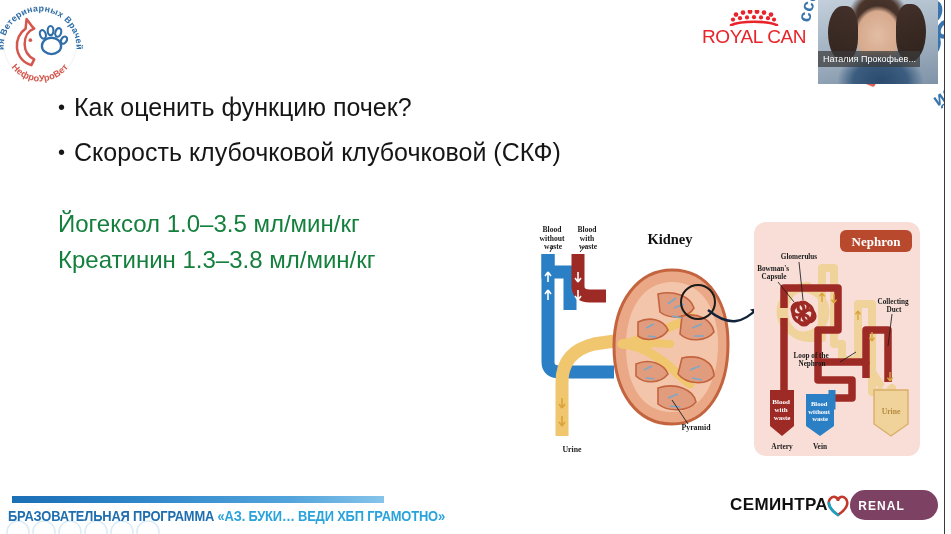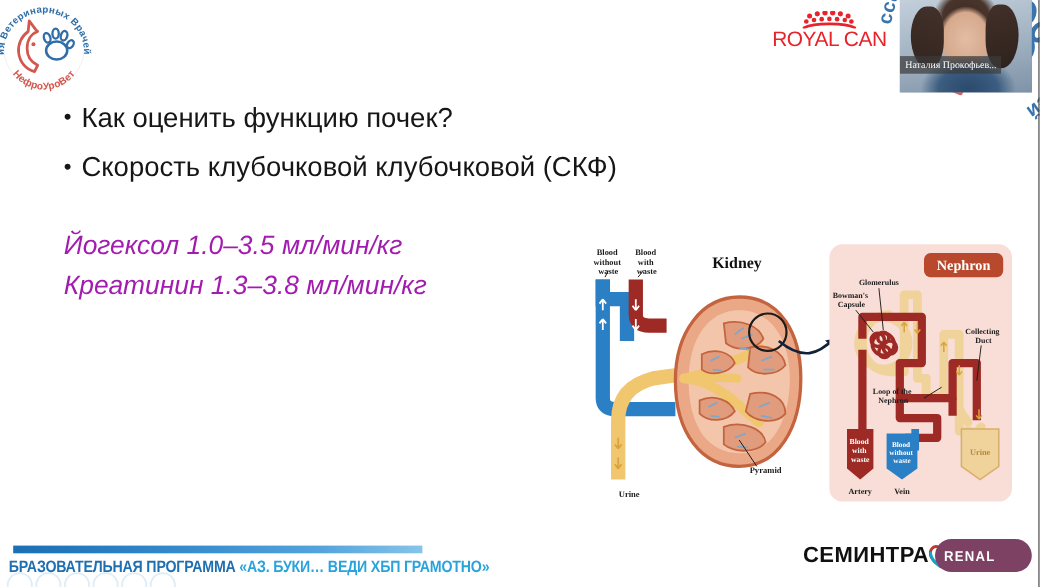--- a/index.html
+++ b/index.html
@@ -83,21 +83,21 @@
     position:absolute; left:0px; bottom:17px;
     max-width:112px;
     background:rgba(60,60,60,0.72);
     color:#ffffff;
     font-size:9px;
     line-height:12px;
     padding:2px 4px 2px 5px;
     white-space:nowrap;
     overflow:hidden;
     text-overflow:ellipsis;
-    font-family:Liberation Serif, serif;
+    font-family:Liberation Sans, sans-serif;
     margin-top:48px;
   }
 
   
   .bullets {
     position:absolute; left:58px; top:90px; width:620px;
   }
   .bullet-row {
     display:flex; align-items:flex-start;
     font-size:25px; line-height:34px; color:#161616;
@@ -105,23 +105,22 @@
     white-space:nowrap;
   }
   .bullet-dot {
     width:16px; flex:0 0 16px;
     font-size:20px; line-height:34px; color:#161616;
   }
   .para {
     position:absolute; left:58px; top:206px; width:520px;
   }
   .para-line {
-    font-size:24px; line-height:36px; color:#a21caf;
+    font-size:24px; line-height:36px; color:#15803d;
     white-space:nowrap;
-    font-style:italic;
   }
 
   
   .figure {
     position:absolute; left:522px; top:212px;
     width:400px; height:255px;
   }
   .fig-svg { width:100%; height:100%; display:block; }
 
   
@@ -151,21 +150,21 @@
     width:220px; height:24px;
     opacity:0.35;
   }
 
   .semintra {
     position:absolute; left:718px; top:12px;
     display:flex; align-items:center; gap:0px;
   }
   .semintra-word {
     font-family:"Liberation Sans", sans-serif;
-    font-weight:bold; font-size:20px;
+    font-weight:bold; font-size:17px;
     letter-spacing:0.4px;
     color:#101010;
   }
   .semintra-mark { width:26px; height:26px; margin-left:-3px; }
 
   .renal-badge {
     position:absolute; left:838px; top:10px;
     width:88px; height:30px;
     background:#7c4163;
     display:flex; align-items:center;border-radius:15px;

